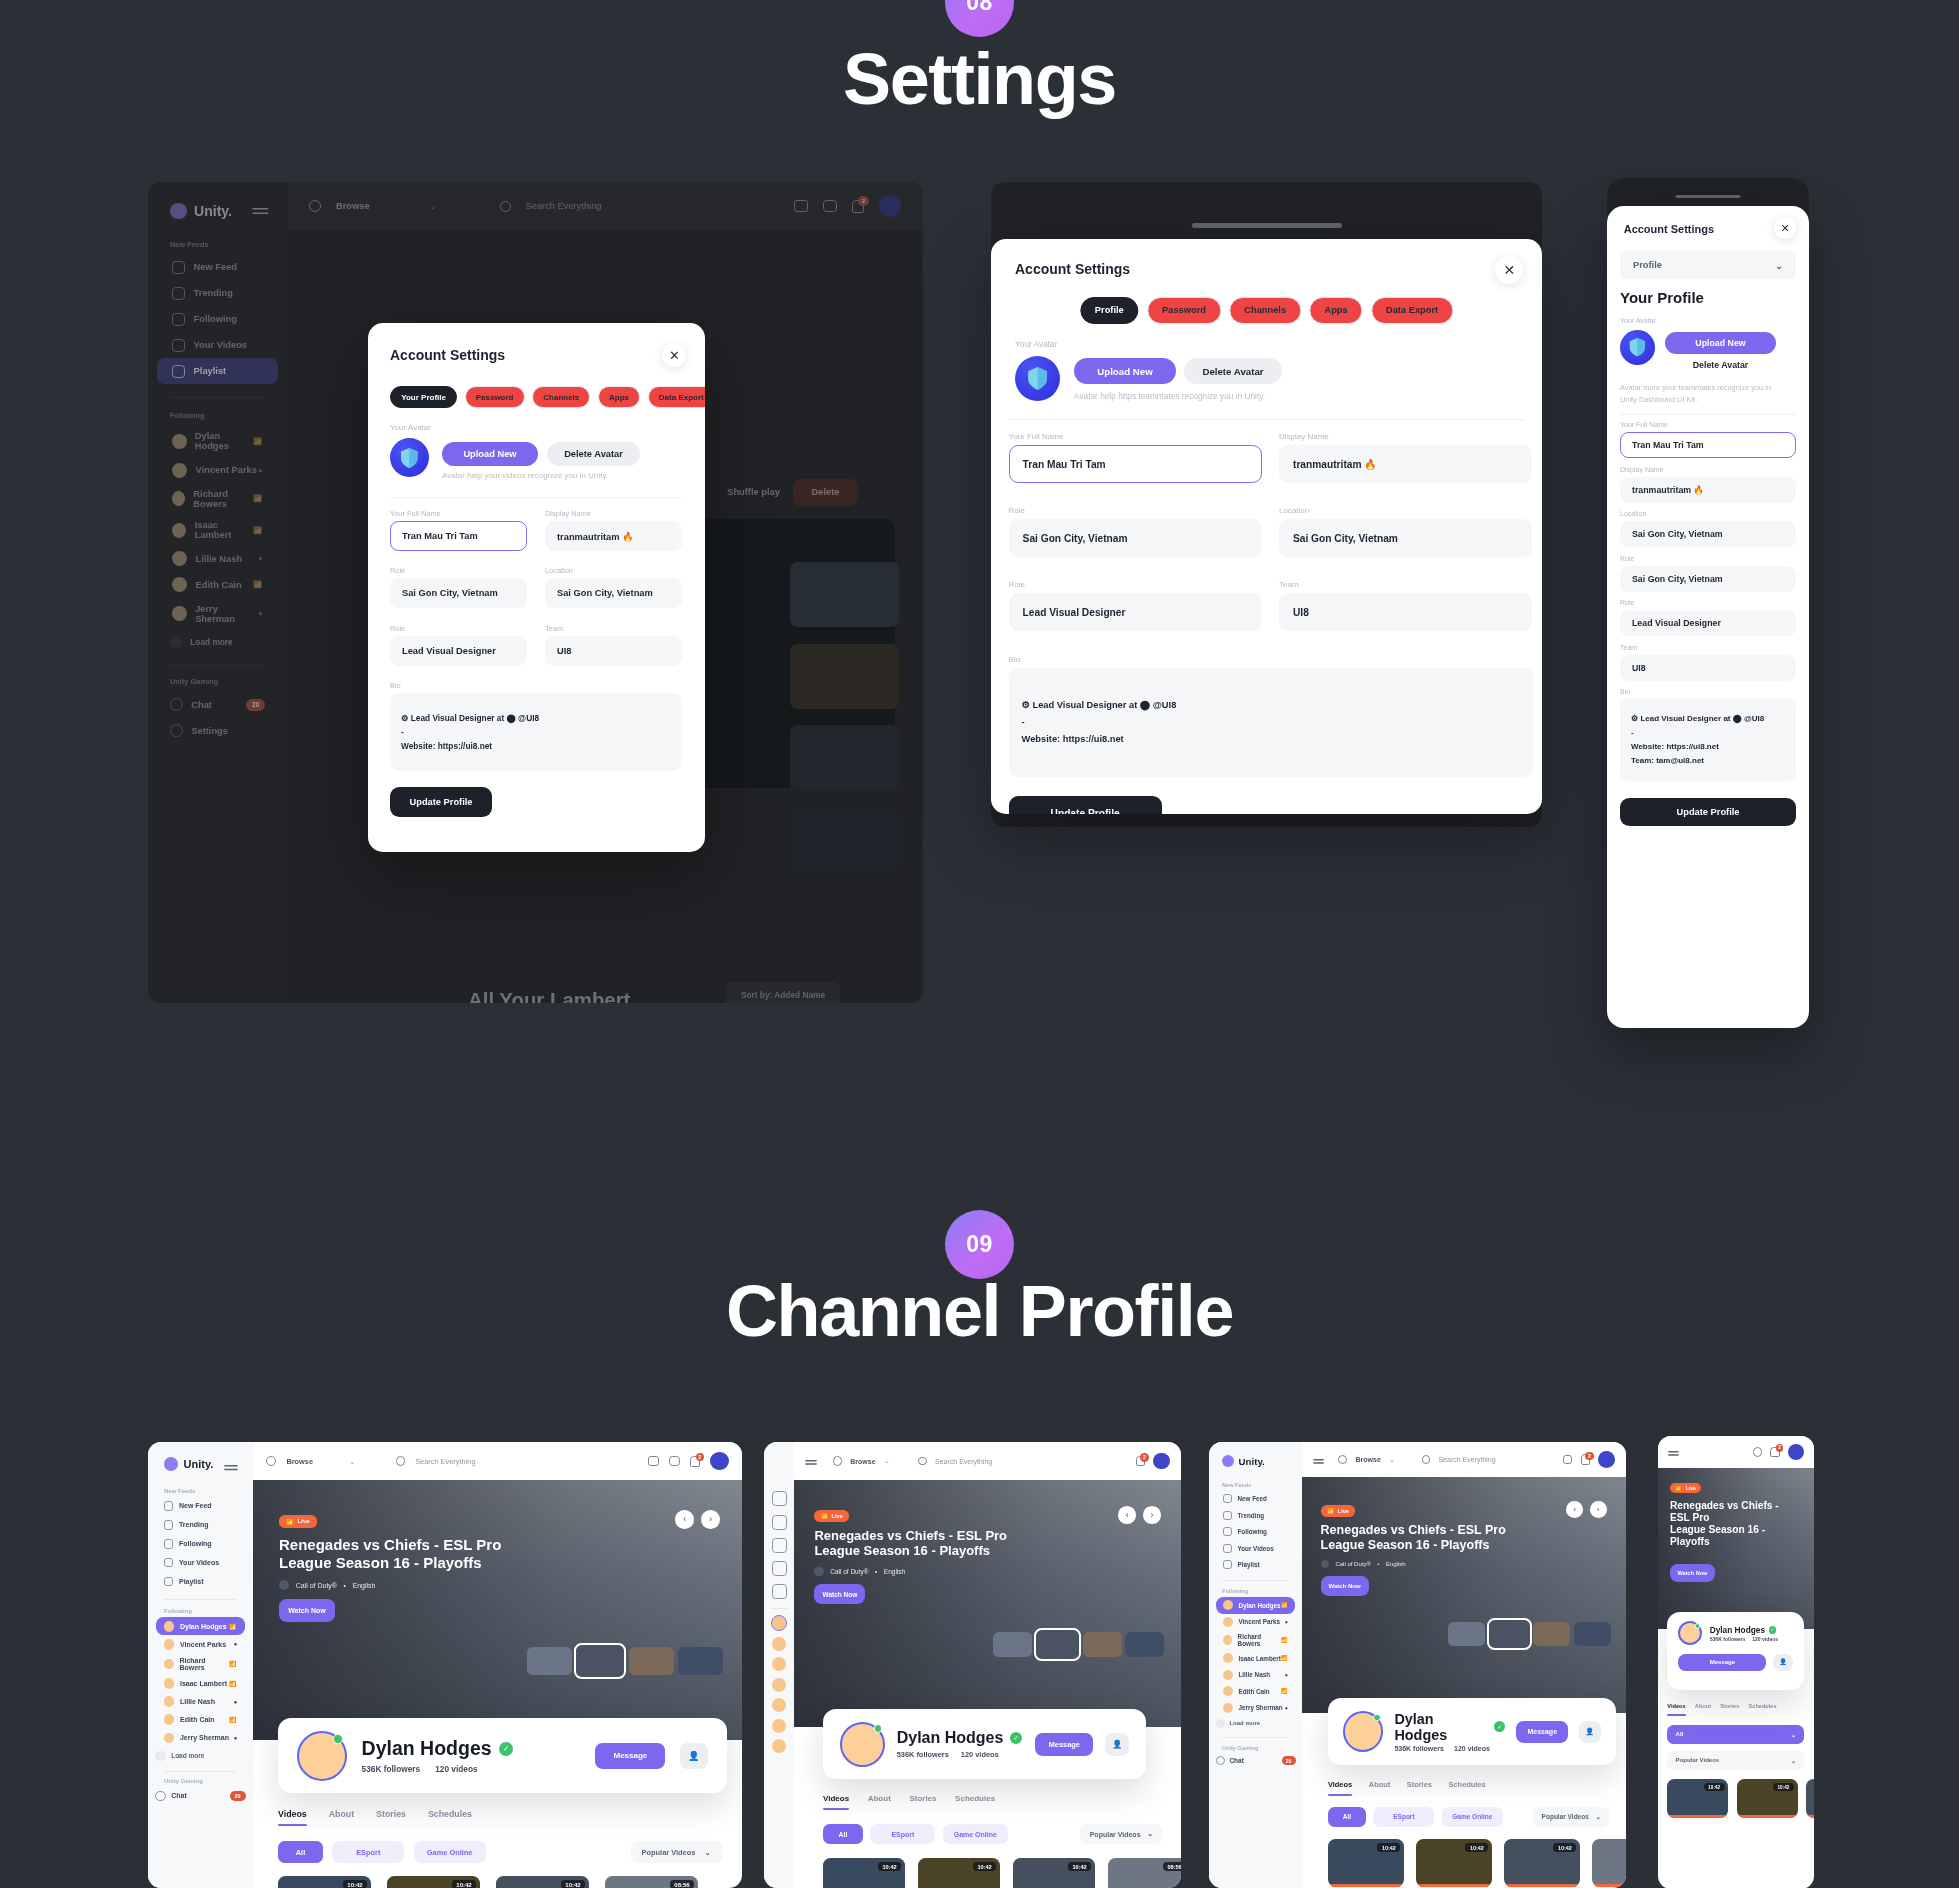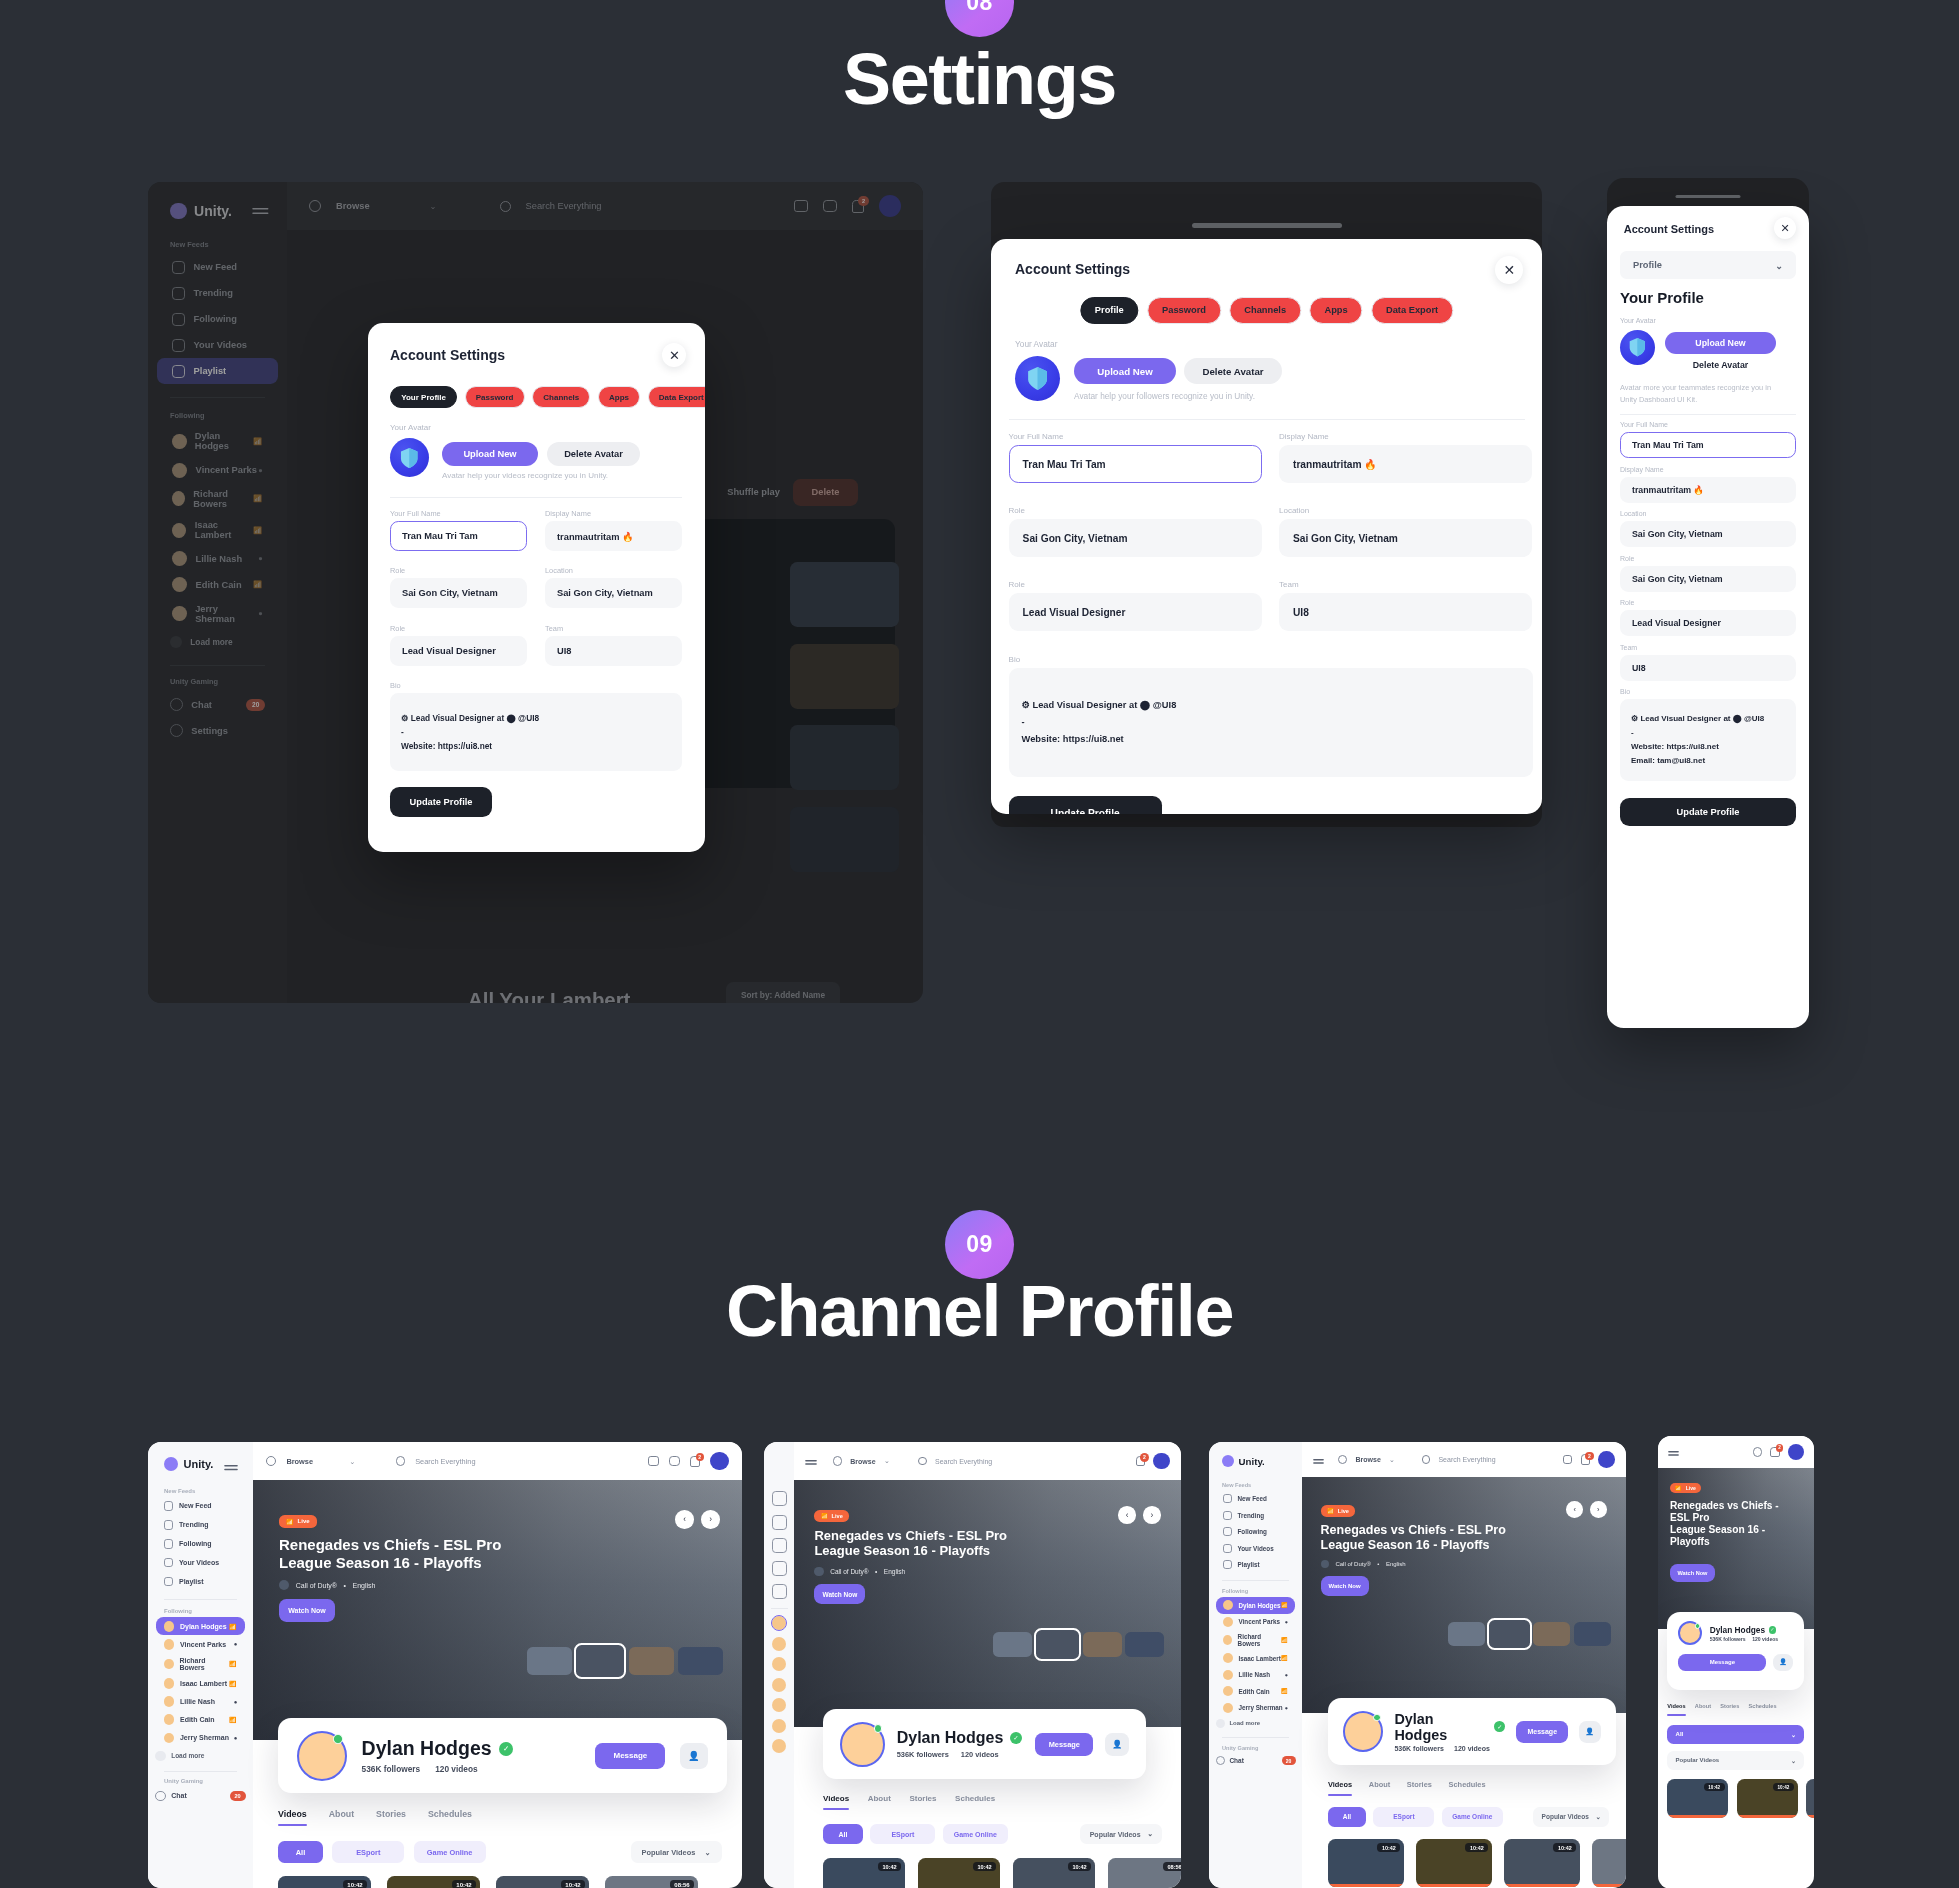--- a/index.html
+++ b/index.html
@@ -314,21 +314,21 @@
 
   <div class="flabel" style="position:absolute;left:24px;top:100px;font-size:8.3px;">Your Avatar</div>
   <div class="avatar-logo" style="position:absolute;left:24px;top:117px;width:45px;height:45px;">
     <svg width="23" height="25" viewBox="0 0 22 24">
         <path d="M11 1 L20 5 V13 C20 19 11 23 11 23 C11 23 2 19 2 13 V5 Z" fill="#7fd4f2"></path>
         <path d="M11 1 L20 5 V13 C20 19 11 23 11 23 Z" fill="#5bbbe8"></path>
       </svg>
   </div>
   <div class="btn-purple" style="position:absolute;left:83px;top:119px;width:102px;height:26px;font-size:9.7px;">Upload New</div>
   <div class="btn-grey" style="position:absolute;left:193px;top:119px;width:98px;height:26px;font-size:9.7px;">Delete Avatar</div>
-  <div style="position:absolute;left:83px;top:152px;color:#b7bcc7;font-size:8.3px;">Avatar help your followers recognize you in Unity.</div>
+  <div style="position:absolute;left:83px;top:152px;color:#b7bcc7;font-size:8.3px;">Avatar help https teammates recognize you in Unity.</div>
   <div class="hr" style="position:absolute;left:17.6px;top:180px;width:516px;"></div>
 
   <div class="flabel" style="position:absolute;left:17.6px;top:193px;font-size:8px;">Your Full Name</div>
   <div class="field focus" style="position:absolute;left:17.6px;top:206px;width:253px;height:38px;font-size:10.2px;padding:0 13px;border-radius:9.3px;">Tran Mau Tri Tam</div>
   <div class="flabel" style="position:absolute;left:288px;top:193px;font-size:8px;">Display Name</div>
   <div class="field" style="position:absolute;left:288px;top:206px;width:253px;height:38px;font-size:10.2px;padding:0 13px;border-radius:9.3px;">tranmautritam 🔥</div>
 
   <div class="flabel" style="position:absolute;left:17.6px;top:267px;font-size:8px;">Role</div>
   <div class="field" style="position:absolute;left:17.6px;top:280px;width:253px;height:38px;font-size:10.2px;padding:0 13px;border-radius:9.3px;">Sai Gon City, Vietnam</div>
   <div class="flabel" style="position:absolute;left:288px;top:267px;font-size:8px;">Location</div>
@@ -381,21 +381,21 @@
   <div class="field" style="position:absolute;left:13px;top:360px;width:176px;height:26px;font-size:8.8px;padding:0 11px;">Sai Gon City, Vietnam</div>
   <div class="flabel" style="position:absolute;left:13px;top:393px;font-size:7px;">Role</div>
   <div class="field" style="position:absolute;left:13px;top:404px;width:176px;height:26px;font-size:8.8px;padding:0 11px;">Lead Visual Designer</div>
   <div class="flabel" style="position:absolute;left:13px;top:438px;font-size:7px;">Team</div>
   <div class="field" style="position:absolute;left:13px;top:449px;width:176px;height:26px;font-size:8.8px;padding:0 11px;">UI8</div>
   <div class="flabel" style="position:absolute;left:13px;top:482px;font-size:7px;">Bio</div>
   <div class="bio" style="position:absolute;left:13px;top:493px;width:176px;height:82px;font-size:8px;padding:0 11px;line-height:1.75;" id="m-bio">
       <div>⚙ Lead Visual Designer at ⬤ @UI8</div>
       <div>-</div>
       <div>Website: https://ui8.net</div>
-      <div>Email: tam@ui8.net</div>
+      <div>Team: tam@ui8.net</div>
     </div>
   <div class="btn-dark" style="position:absolute;left:13px;top:592px;width:176px;height:28px;font-size:9.3px;">Update Profile</div>
 </div>
 
 <div style="position:absolute;left:0;top:1210px;width:1959px;">
   <div class="sec-badge">09</div>
 </div>
 <div class="sec-title" style="position:absolute;left:0;top:1275px;width:1959px;">Channel Profile</div>
 
 <div class="cp" style="left:148px;top:1442px;width:594px;height:446px;">

